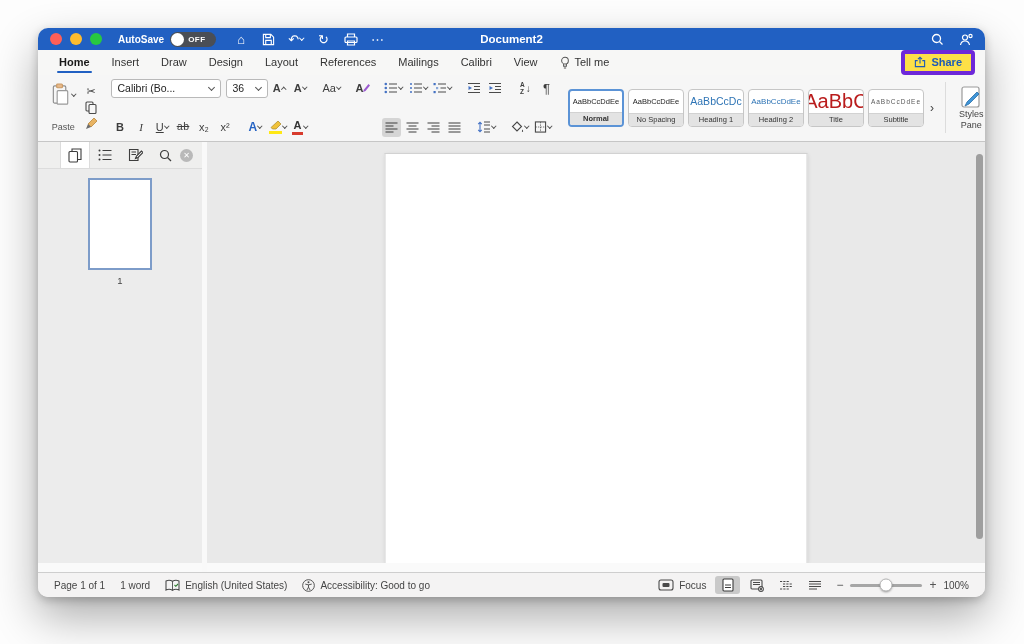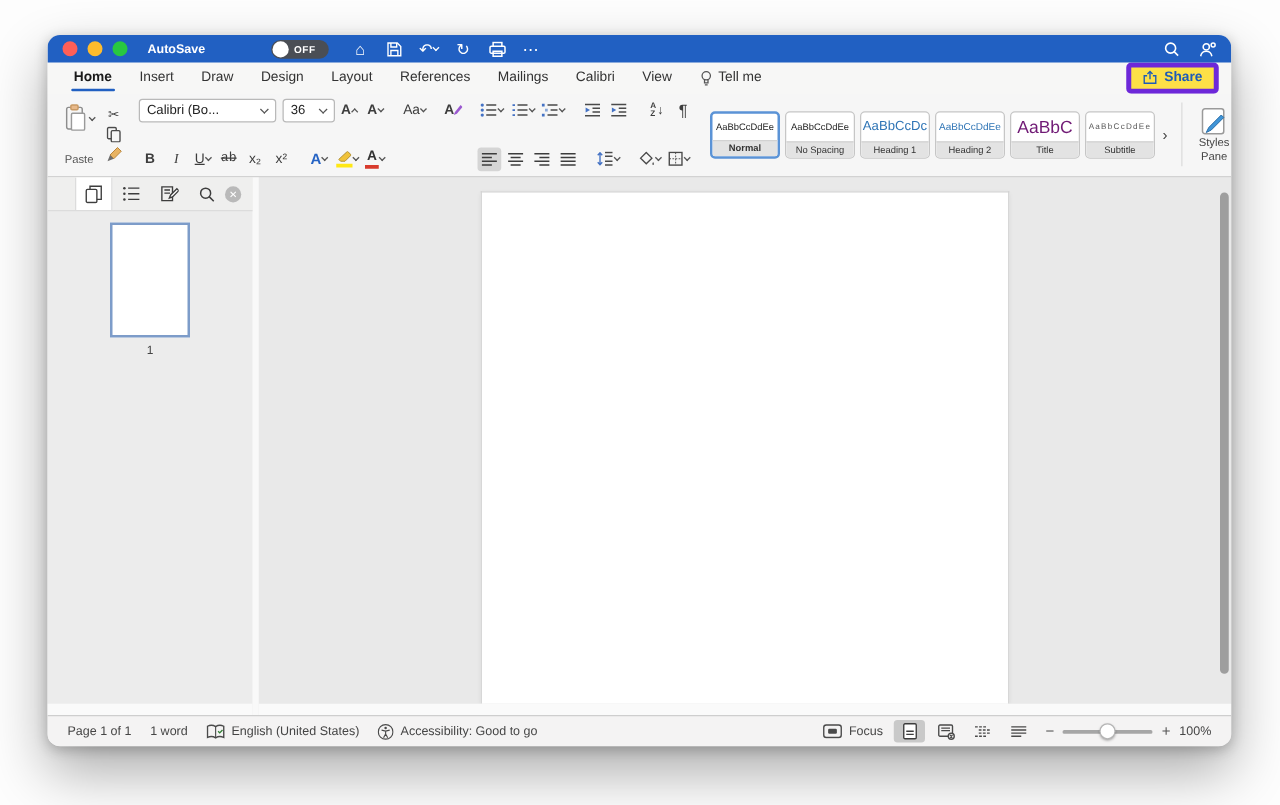--- a/index.html
+++ b/index.html
@@ -10,21 +10,21 @@
     background:#f6f6f6; box-shadow:0 20px 45px rgba(0,0,0,.32), 0 3px 10px rgba(0,0,0,.22); }
 
   
   .titlebar { flex:0 0 22px; background:#2160c2; display:flex; align-items:center;
     padding:0 12px; color:#fff; position:relative; }
   .traffic { display:flex; gap:8px; margin-right:16px; }
   .tl { width:12px; height:12px; border-radius:50%; }
   .tl.red{background:#ff5f57}.tl.yellow{background:#febc2e}.tl.green{background:#28c840}
   .autosave-label { font-size:10px; font-weight:bold; margin-right:6px; }
   .autosave-toggle { width:46px; height:15px; border-radius:8px; background:#4a4e55;
-    display:flex; align-items:center; padding:1px; gap:4px;margin-left:47px; }
+    display:flex; align-items:center; padding:1px; gap:4px; }
   .autosave-knob { width:13px; height:13px; border-radius:50%; background:#fff; flex:0 0 13px; }
   .autosave-off { font-size:8px; font-weight:bold; letter-spacing:.5px; }
   .tb-icons { display:flex; align-items:center; gap:13px; margin-left:18px; }
   .tb-ic { height:16px; min-width:14px; display:flex; align-items:center; justify-content:center;
     font-size:13px; line-height:1; color:#fff; }
   .tb-ic .chev { border-color:#fff; }
   .tb-title { position:absolute; left:0; right:0; text-align:center; font-size:11.5px;
     font-weight:bold; pointer-events:none; }
   .tb-right { margin-left:auto; display:flex; align-items:center; gap:15px; }
 
@@ -75,21 +75,21 @@
   .styles-gal { display:flex; align-items:center; gap:4px; padding:0 2px; }
   .style-card { width:56px; height:38px; background:#fff; border:1px solid #c6c6c6;
     border-radius:4px; overflow:hidden; display:flex; flex-direction:column; }
   .style-card.selected { border:2px solid #5b93d6; }
   .style-pv { flex:1; display:flex; align-items:center; justify-content:center;
     font-size:7.5px; color:#222; white-space:nowrap; overflow:hidden; }
   .style-lbl { flex:0 0 13px; background:#e3e3e3; border-top:1px solid #d2d2d2; font-size:7.5px;
     color:#333; display:flex; align-items:center; justify-content:center; }
   .pv-h1 { color:#2e74b5; font-size:10.5px; }
   .pv-h2 { color:#2e74b5; font-size:8px; }
-  .pv-title { font-size:14px; color:#701a75; }
+  .pv-title { font-size:20px; color:#b91c1c; }
   .pv-subtitle { color:#595959; font-size:6.5px; letter-spacing:1px; }
   .gal-more { font-size:12px; color:#444; padding:0 2px; }
   .panebtn { display:flex; flex-direction:column; align-items:center; justify-content:center;
     font-size:9px; color:#444; line-height:1.15; padding:0 4px; text-align:center; }
 
   
   .content { flex:1; min-height:0; display:flex; background:#e9e9e9; }
   .sidebar { flex:0 0 158px; background:#ececec; border-right:5px solid #f9f9f9;
     display:flex; flex-direction:column; }
   .side-tabs { flex:0 0 27px; background:#efefee; border-bottom:1px solid #dcdcdc;
@@ -158,20 +158,21 @@
       <span class="tb-ic">↻</span>
       <span class="tb-ic">
         <svg width="14" height="13" viewBox="0 0 14 13" fill="none" stroke="#fff" stroke-width="1.2">
           <path d="M3.5 4V1h7v3"></path>
             <rect x="1" y="4" width="12" height="5.5" rx="1"></rect>
             <path d="M3.5 8h7v4h-7z"></path>
         </svg>
       </span>
       <span class="tb-ic">⋯</span>
     </div>
+    <div class="tb-title">Document2</div>
     <div class="tb-right">
       <span class="tb-ic">
         <svg width="13" height="13" viewBox="0 0 13 13" fill="none" stroke="#fff" stroke-width="1.3">
           <circle cx="5.5" cy="5.5" r="4"></circle>
             <path d="M8.5 8.5l3 3"></path>
         </svg>
       </span>
       <span class="tb-ic">
         <svg width="14" height="13" viewBox="0 0 14 13" fill="none" stroke="#fff" stroke-width="1.2">
           <circle cx="6" cy="4.5" r="2.5"></circle>

